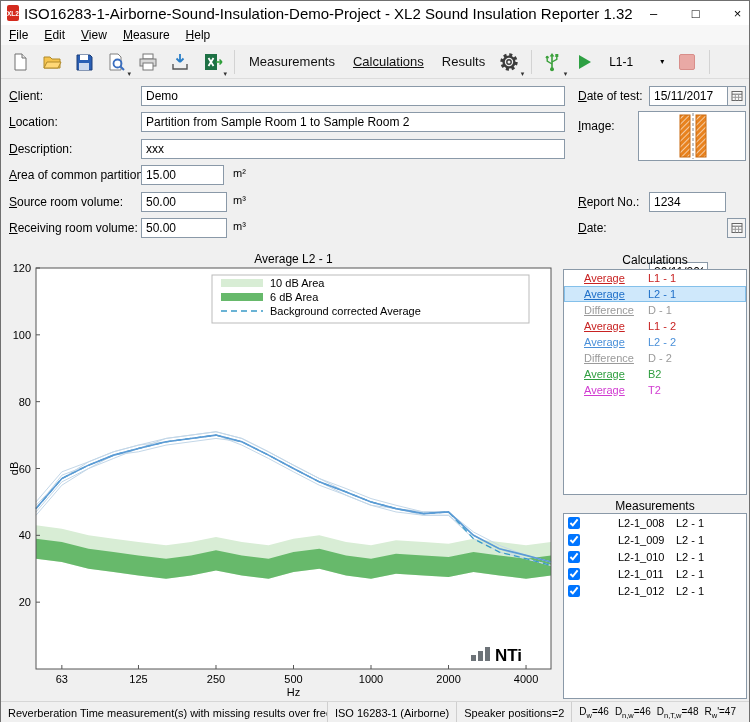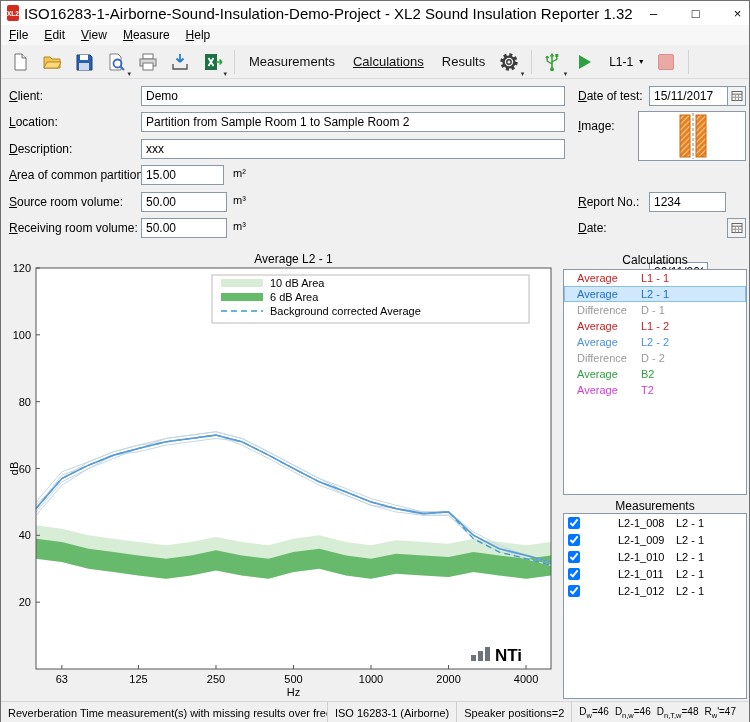--- a/index.html
+++ b/index.html
@@ -23,21 +23,21 @@
 
   
   .toolbar{position:absolute;left:0;top:44px;right:0;height:34px;background:#f0f0f0;border-bottom:1px solid #dcdcdc;
            display:flex;align-items:center;padding-left:4px;box-sizing:border-box;}
   .tbtn{width:30px;height:28px;display:flex;align-items:center;justify-content:center;position:relative;margin-right:2px;}
   .tbtn svg{display:block;}
   .dd-mini{position:absolute;right:0px;bottom:-2px;font-size:7px;color:#333;}
   .tsep{width:1px;height:24px;background:#d3d3d3;margin:0 5px;}
   .tb-tab{font-size:13px;padding:4px 9px;color:#111;}
   .tb-tab.active{text-decoration:underline;}
-  .level-selector{display:flex;align-items:center;font-size:12px;padding:3px 4px;margin:0 4px;}
+  .level-selector{display:flex;align-items:center;font-size:12px;padding:3px 4px;margin:0 4px;gap:21px;}
   .level-selector .dd{font-size:8px;margin-left:6px;}
   .stop-square{width:14px;height:14px;background:#e9a9a5;border:1px solid #d88e8a;border-radius:2px;}
 
   
   .form-area{position:absolute;left:0;top:78px;right:0;height:174px;}
   .flabel{display:inline-block;font-size:12px;white-space:nowrap;}
   .field{position:absolute;height:20px;box-sizing:border-box;border:1px solid #8a99a8;background:#fff;
          font-family:"Liberation Sans",sans-serif;font-size:12px;padding:1px 4px;}
   .unit{font-size:11px;}
   .calbtn{position:absolute;width:19px;height:20px;box-sizing:border-box;border:1px solid #8a99a8;background:#f3f3f3;
@@ -47,21 +47,21 @@
 
   
   .chart-wrap{position:absolute;left:8px;top:252px;width:548px;height:446px;}
   svg text{font-family:"Liberation Sans",sans-serif;fill:#000;}
 
   
   .panel-title{position:absolute;width:188px;text-align:center;font-size:12px;}
   .listbox{position:absolute;background:#fff;border:1px solid #8a99a8;box-sizing:border-box;overflow:hidden;}
   .calc-row{height:16px;display:flex;align-items:center;font-size:11px;box-sizing:border-box;}
   .calc-row.selected{background:#cfe8fb;box-shadow:inset 0 0 0 1px #84c0ea;}
-  .calc-type{width:64px;padding-left:13px;}
+  .calc-type{width:64px;padding-left:20px;text-decoration:underline;}
   .meas-row{height:17px;display:flex;align-items:center;font-size:11px;}
   .meas-check{width:12px;height:12px;margin:0 5px 0 4px;}
   .meas-name{width:58px;margin-left:33px;}
 
   
   .statusbar{position:absolute;left:0;right:0;top:700px;height:22px;background:#f0f0f0;border-top:1px solid #d6d6d6;
              display:flex;align-items:center;font-size:11px;box-sizing:border-box;}
   .status-seg{padding:0 7px;white-space:nowrap;overflow:hidden;}
   .status-seg + .status-seg{border-left:1px solid #cfcfcf;height:100%;display:flex;align-items:center;}
   .status-seg.grow{flex:1;}

